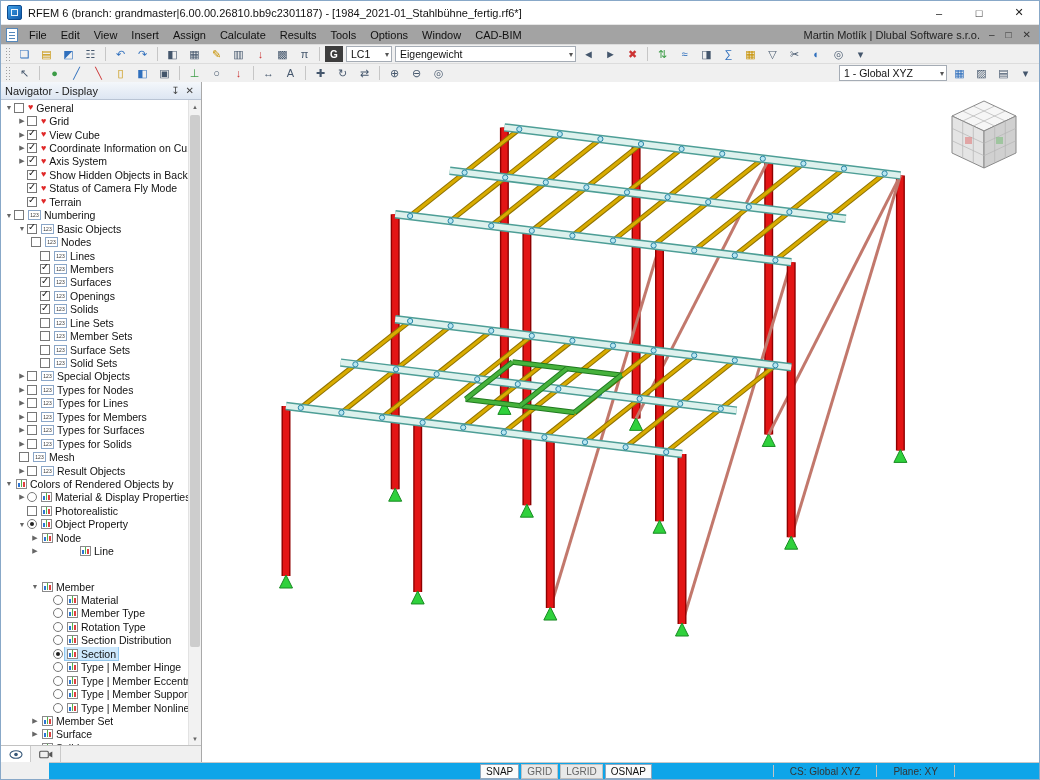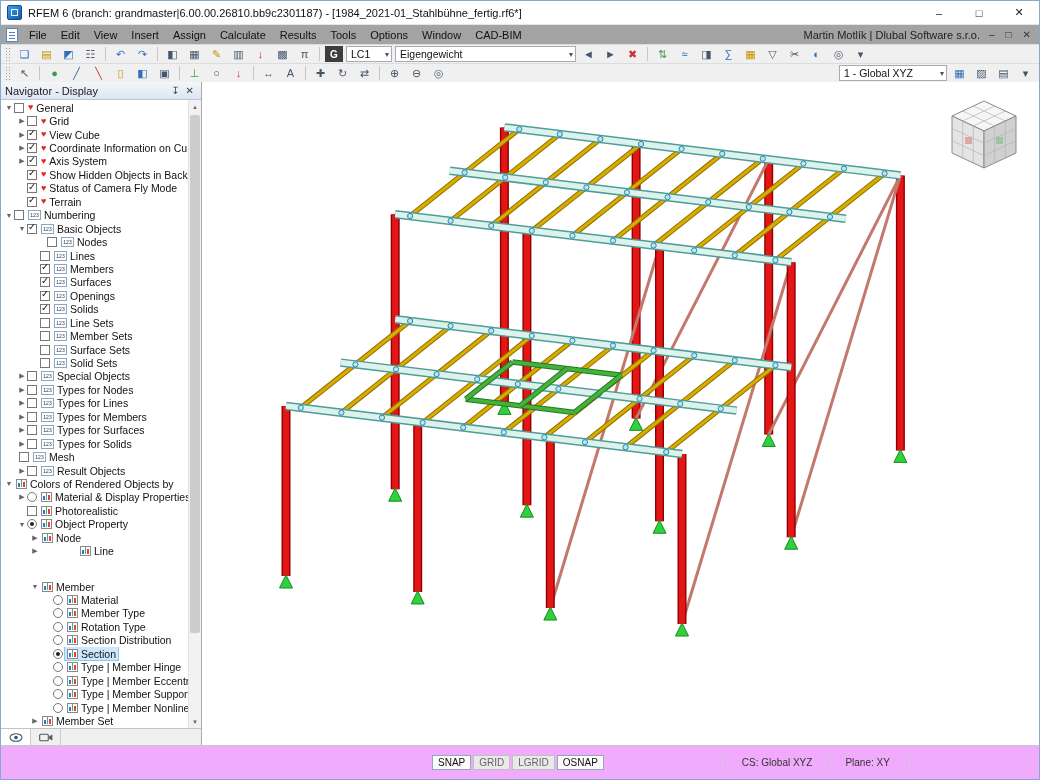--- a/index.html
+++ b/index.html
@@ -91,22 +91,22 @@
   .panel-tabs { height:17px; flex:none; background:#f0f0f0; border-top:1px solid #c2c2c2; display:flex; }
   .ptab { width:30px; height:100%; display:flex; align-items:center; justify-content:center;
     border-right:1px solid #cacaca; }
   .ptab.active { background:#ffffff; }
 
   .viewport { flex:1; position:relative; background:#ffffff; min-width:0; }
   .model-svg { position:absolute; inset:0; }
   .view-cube { position:absolute; top:14px; right:14px; }
 
   
-  .statusbar { height:34px; flex:none; background:#f0abfc; border-top:1px solid #c9c9c9;
-    display:flex; align-items:center; font-size:10px; color:#333; }
+  .statusbar { height:17px; flex:none; background:#0ea5e9; border-top:1px solid #c9c9c9;
+    display:flex; align-items:center; font-size:10px; color:#333;margin-left:48px; }
   .sb-spacer { width:430px; flex:none; }
   .sb-toggle { padding:1px 5px; margin:0 1px; border:1px solid #c0c0c0; background:#e9e9e9;
     color:#666; flex:none; }
   .sb-toggle.on { background:#fbfbfb; border-color:#8fa8bf; color:#111; }
   .sb-sep { width:1px; height:12px; background:#c4c4c4; margin:0 10px; flex:none; }
   .sb-text { flex:none; padding:0 6px; }
 </style>
 </head>
 <body>
 
@@ -306,21 +306,21 @@
               </span>
             </div>
             <div class="trow" style="padding-left: 16px;">
               <span class="exp">▼</span>
               <span class="cb on"></span>
               <span class="row-body">
                 <span class="ic-num">123</span>
                 <span class="lbl">Basic Objects</span>
               </span>
             </div>
-            <div class="trow" style="padding-left: 36px;">
+            <div class="trow" style="padding-left: 20px;">
               <span class="exp"></span>
               <span class="cb"></span>
               <span class="row-body">
                 <span class="ic-num">123</span>
                 <span class="lbl">Nodes</span>
               </span>
             </div>
             <div class="trow" style="padding-left: 29px;">
               <span class="exp"></span>
               <span class="cb"></span>

